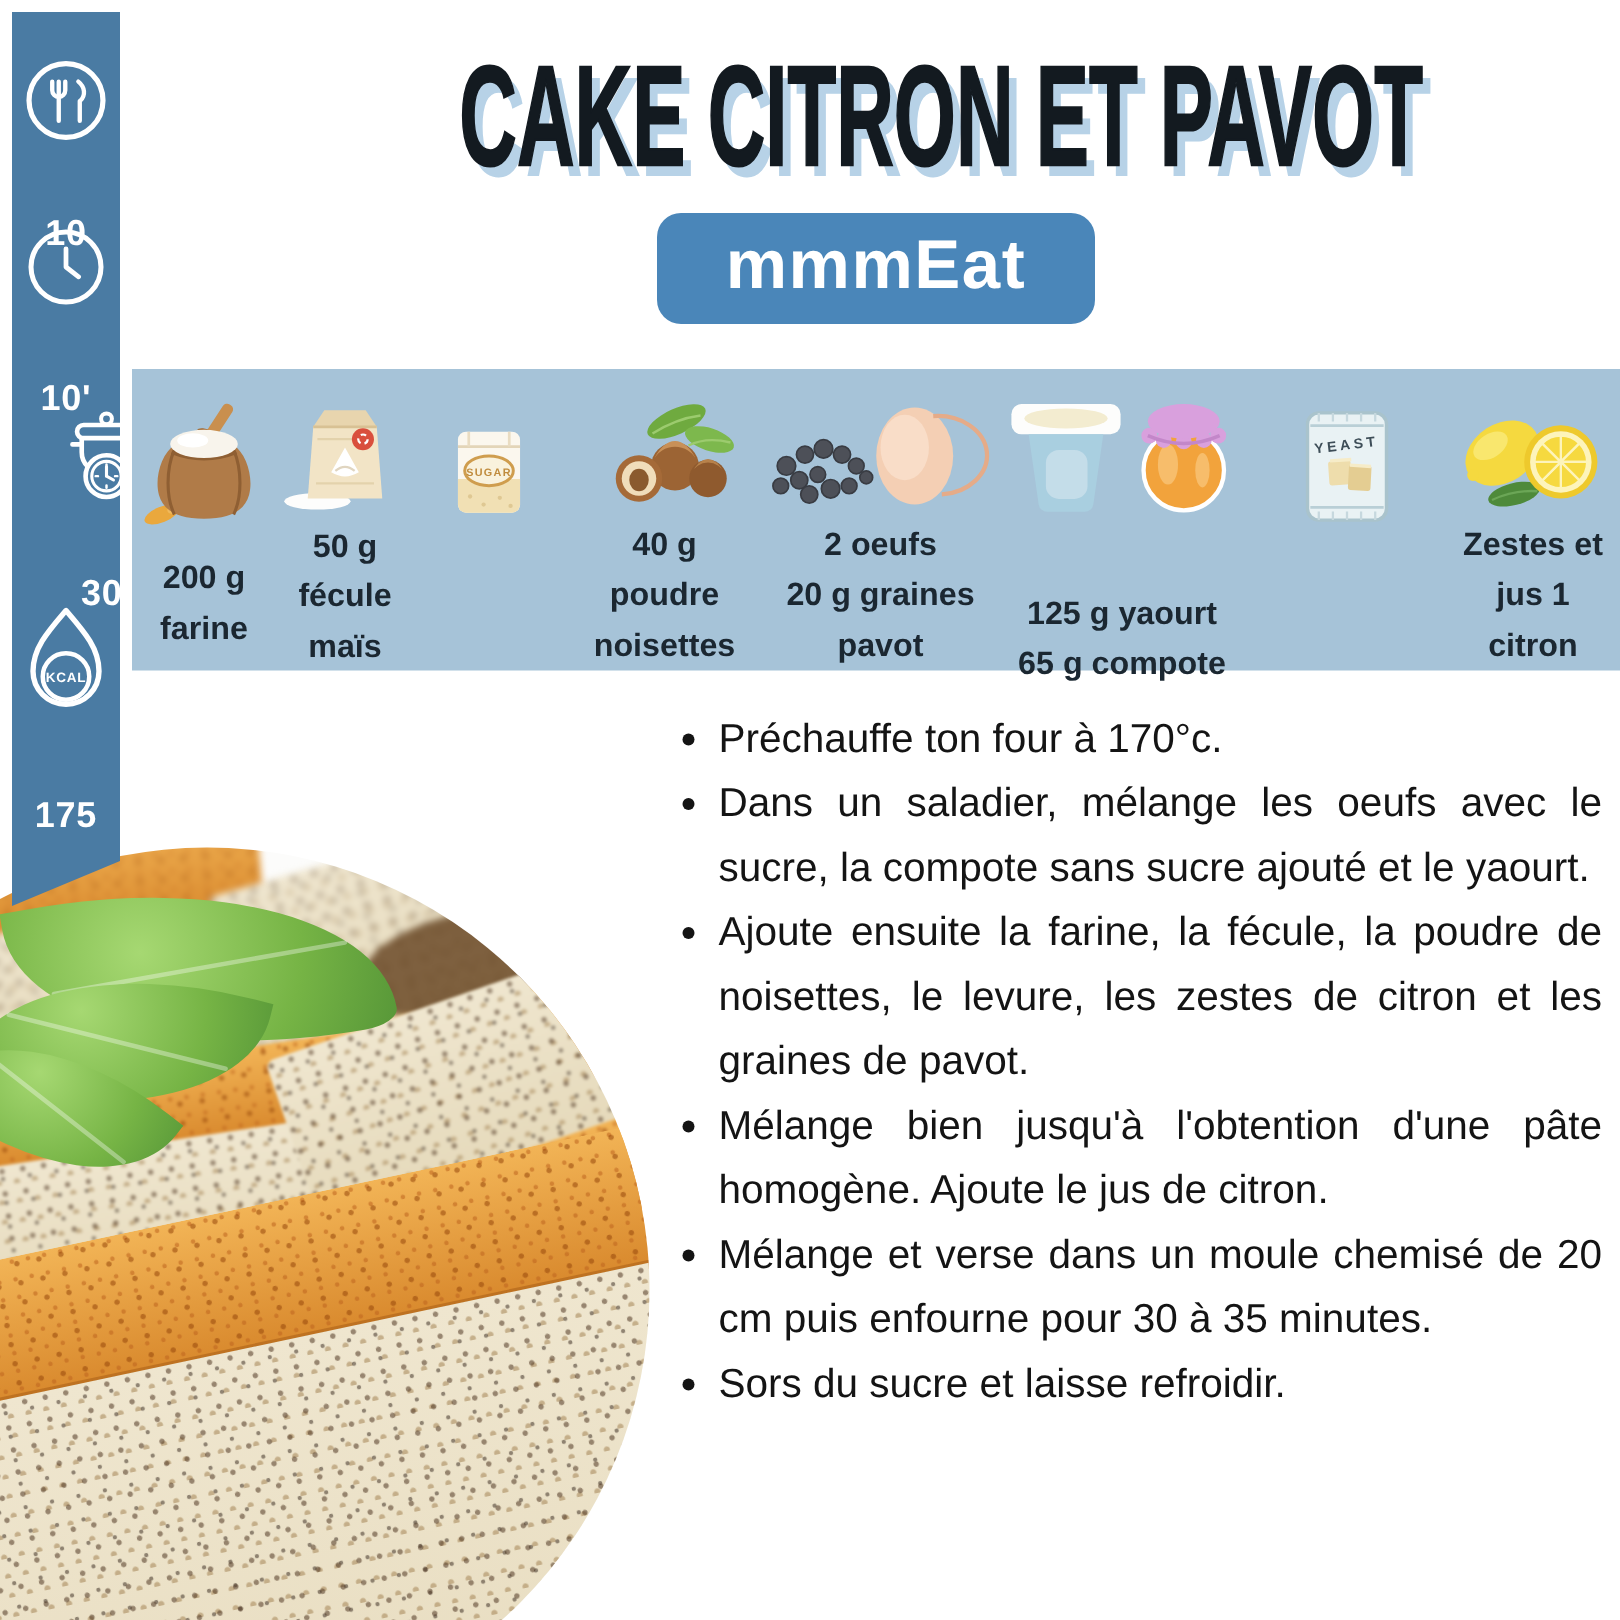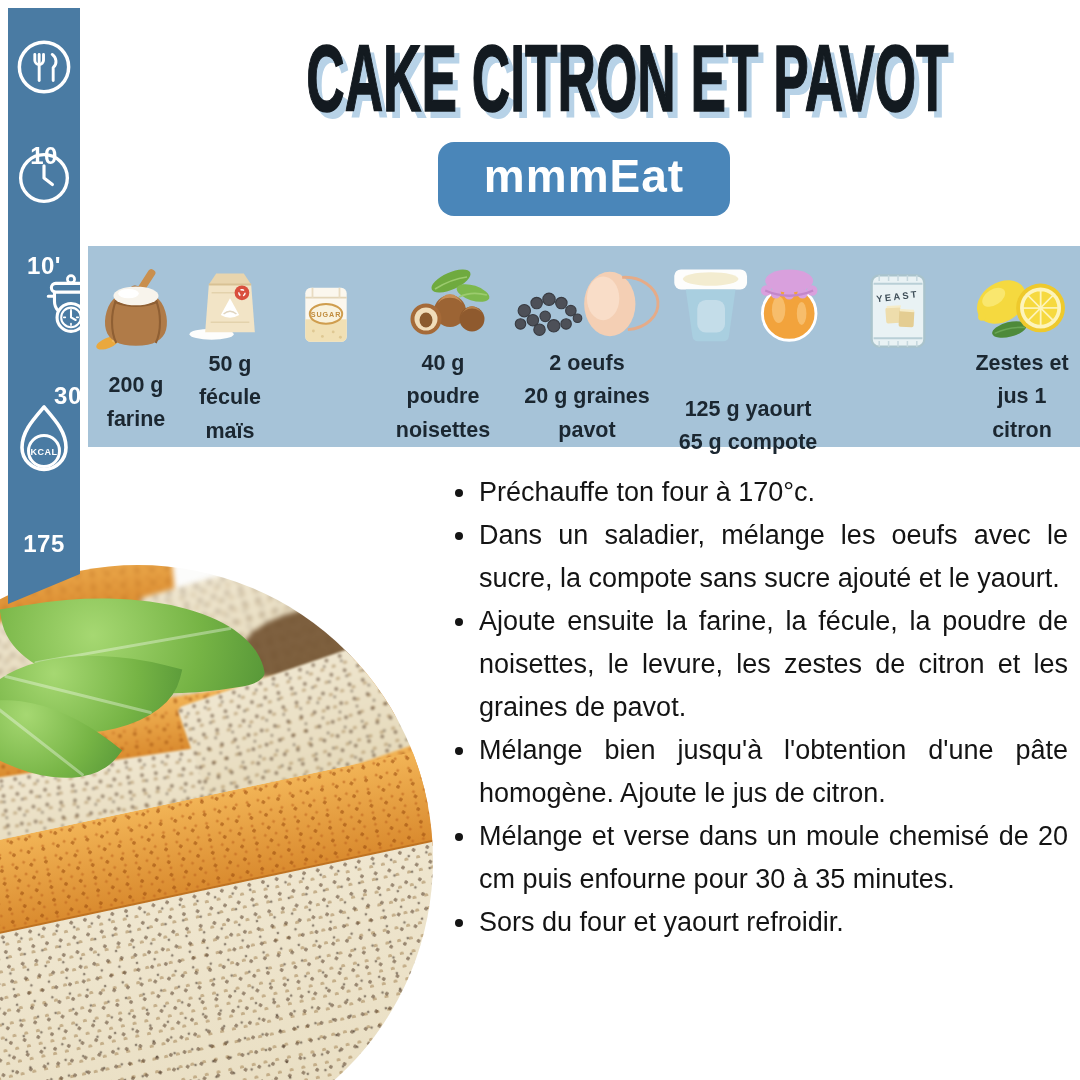--- a/index.html
+++ b/index.html
@@ -313,21 +313,21 @@
     </div>
   </section>
 
   <section class="instructions">
     <ul>
       <li>Préchauffe ton four à 170°c.</li>
       <li>Dans un saladier, mélange les oeufs avec le sucre, la compote sans sucre ajouté et le yaourt.</li>
       <li>Ajoute ensuite la farine, la fécule, la poudre de noisettes, le levure, les zestes de citron et les graines de pavot.</li>
       <li>Mélange bien jusqu'à l'obtention d'une pâte homogène. Ajoute le jus de citron.</li>
       <li>Mélange et verse dans un moule chemisé de 20 cm puis enfourne pour 30 à 35 minutes.</li>
-      <li>Sors du four et yaourt refroidir.</li>
+      <li>Sors du sucre et laisse refroidir.</li>
     </ul>
   </section>
 
   <div class="photo">
     <div class="ph-back">
       <div class="slice s1">
           <div class="crust"></div>
           <div class="crumb"></div>
         </div>
       <div class="slice s2">

